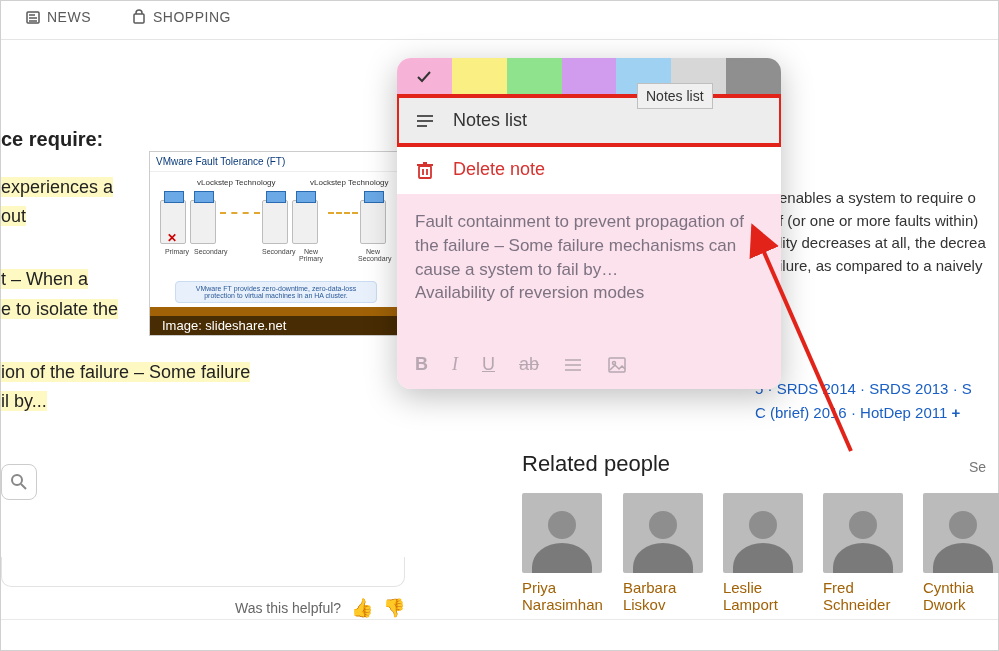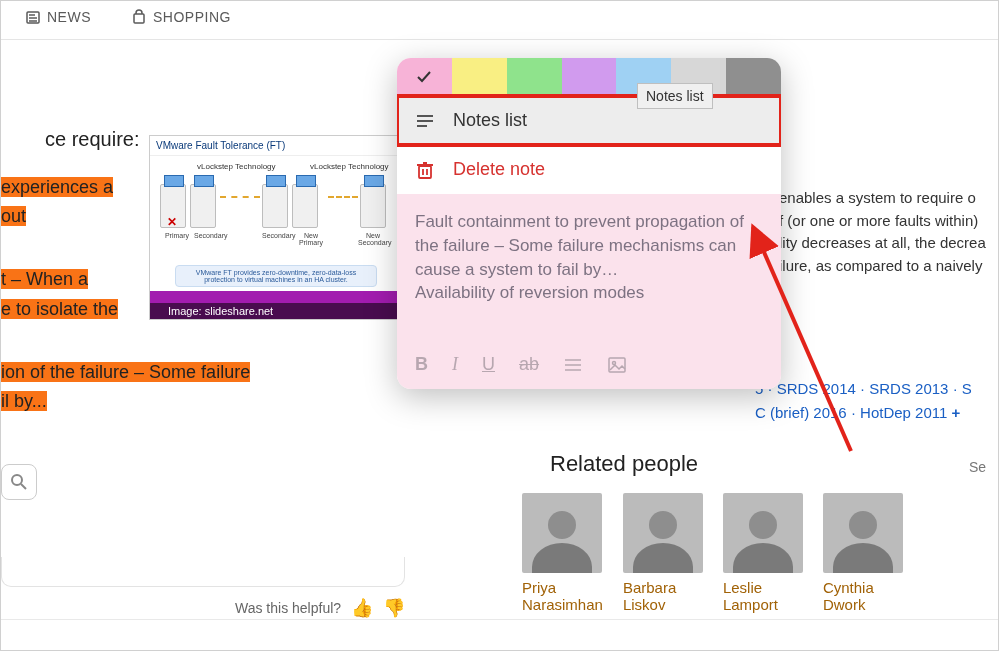--- a/index.html
+++ b/index.html
@@ -6,46 +6,46 @@
   body { font-family: Arial, Helvetica, sans-serif; background: #fff; color: #222; width: 999px; height: 651px; position: relative; overflow: hidden; }
   .frame { position: absolute; inset: 0; border: 1px solid #d0d0d0; background:#fff; }
 
   
   .topbar { display: flex; align-items: center; gap: 40px; padding: 8px 24px 14px 24px; border-bottom: 1px solid #e5e5e5; font-size: 14px; color:#5a5a5a; letter-spacing: .5px; }
   .topitem { display:flex; align-items:center; gap:6px; cursor:pointer; }
   .topitem svg { width:16px; height:16px; fill:none; stroke:#5a5a5a; stroke-width:1.5; }
 
   
   .left { position:absolute; left:0; top:120px; width:400px; font-size:18px; color:#222; }
-  .hl { background:#f97316; display:inline; }
+  .hl { background:#fef9c3; display:inline; }
   .line { margin:4px 0; line-height:1.4; }
-  .heading { font-weight:normal; font-size:20px;padding-left:44px; }
-
-  
-  .slide { position:absolute; left:148px; top:134px; width:254px; height:185px; border:1px solid #ccc; background:#a21caf; font-size:9px; }
+  .heading { font-weight:bold; font-size:20px; }
+
+  
+  .slide { position:absolute; left:148px; top:150px; width:254px; height:185px; border:1px solid #ccc; background:#a16207; font-size:9px; }
   .slide-title { background:#fff; color:#0a3a7a; padding:4px 6px; border-bottom:1px solid #eee; font-size:10px; }
   .slide-body { position:relative; height:135px; background:#fff; }
   .tech { position:absolute; top:6px; font-size:8px; color:#333; }
   .tech1 { left:47px; } .tech2 { left:160px; }
   .srvgrp { position:absolute; top:28px; display:flex; gap:4px; }
   .srv { width:26px; height:44px; background:#f0f0f0; border:1px solid #bdbdbd; border-radius:2px; position:relative; }
   .srv::before { content:""; position:absolute; top:-10px; left:3px; width:18px; height:10px; background:#6aa8e6; border:1px solid #2a6ab0; }
   .srv.red::after { content:"✕"; position:absolute; bottom:-2px; left:6px; color:#c00; font-weight:bold; font-size:12px; }
   .srvlabel { position:absolute; top:76px; font-size:7px; color:#444; text-align:center; width:30px; }
   .arrow { position:absolute; top:40px; height:0; border-top:2px dashed #e2a72e; }
   .caption { position:absolute; bottom:4px; left:10%; right:10%; background:#e8f0fb; color:#2a5a9a; border:1px solid #c9dcf1; border-radius:4px; padding:3px 6px; font-size:7px; text-align:center; }
-  .credit { position:absolute; bottom:0; left:0; right:0; background:rgba(0,0,0,.55); color:#fff; font-size:11px; padding:2px 18px; }
+  .credit { position:absolute; bottom:0; left:0; right:0; background:rgba(0,0,0,.55); color:#fff; font-size:13px; padding:2px 12px; }
 
   
   .panel-snip { position:absolute; left:778px; top:186px; width:220px; font-size:15px; color:#333; line-height:1.5; }
   .panel-links { position:absolute; left:754px; top:376px; font-size:15px; color:#1a5fc4; width:220px; line-height:1.6; }
   .panel-links span { color:#1a5fc4; }
   .panel-links .plus { color:#1a5fc4; font-weight:bold; }
 
-  .related-title { position:absolute; left:521px; top:450px; font-size:22px; color:#222;margin-left:28px; }
+  .related-title { position:absolute; left:521px; top:450px; font-size:22px; color:#222; }
   .seeall { position:absolute; right:12px; top:458px; color:#777; font-size:14px;margin-left:48px; }
   .people { position:absolute; left:521px; top:492px; display:flex; gap:20px; }
   .person { font-size:15px; color:#a16207; }
   .avatar { width:80px; height:80px; background:#bbb; display:block; margin-bottom:6px; border-radius:2px; position:relative; overflow:hidden; }
   .avatar::before { content:""; position:absolute; left:50%; top:18px; width:28px; height:28px; background:#8e8e8e; border-radius:50%; transform:translateX(-50%); }
   .avatar::after { content:""; position:absolute; left:50%; bottom:-18px; width:60px; height:48px; background:#7a7a7a; border-radius:50% 50% 0 0; transform:translateX(-50%); }
 
   
   .search-round { position:absolute; left:0; top:463px; width:36px; height:36px; border:1px solid #ccc; border-radius:8px; display:flex; align-items:center; justify-content:center; color:#888; }
   .feedback { position:absolute; left:234px; top:596px; font-size:14px; color:#666; display:flex; align-items:center; gap:10px; }
@@ -174,20 +174,25 @@
         <div>Barbara</div>
         <div>Liskov</div>
       </div>
     <div class="person">
         <span class="avatar"></span>
         <div>Leslie</div>
         <div>Lamport</div>
       </div>
     <div class="person">
         <span class="avatar"></span>
+        <div>Fred</div>
+        <div>Schneider</div>
+      </div>
+    <div class="person">
+        <span class="avatar"></span>
         <div>Cynthia</div>
         <div>Dwork</div>
       </div>
   </div>
 
   <div class="search-round">
     <svg width="18" height="18">
         <circle cx="7" cy="7" r="5" fill="none" stroke="#888" stroke-width="2"></circle>
         <line x1="11" y1="11" x2="16" y2="16" stroke="#888" stroke-width="2"></line>
       </svg>

